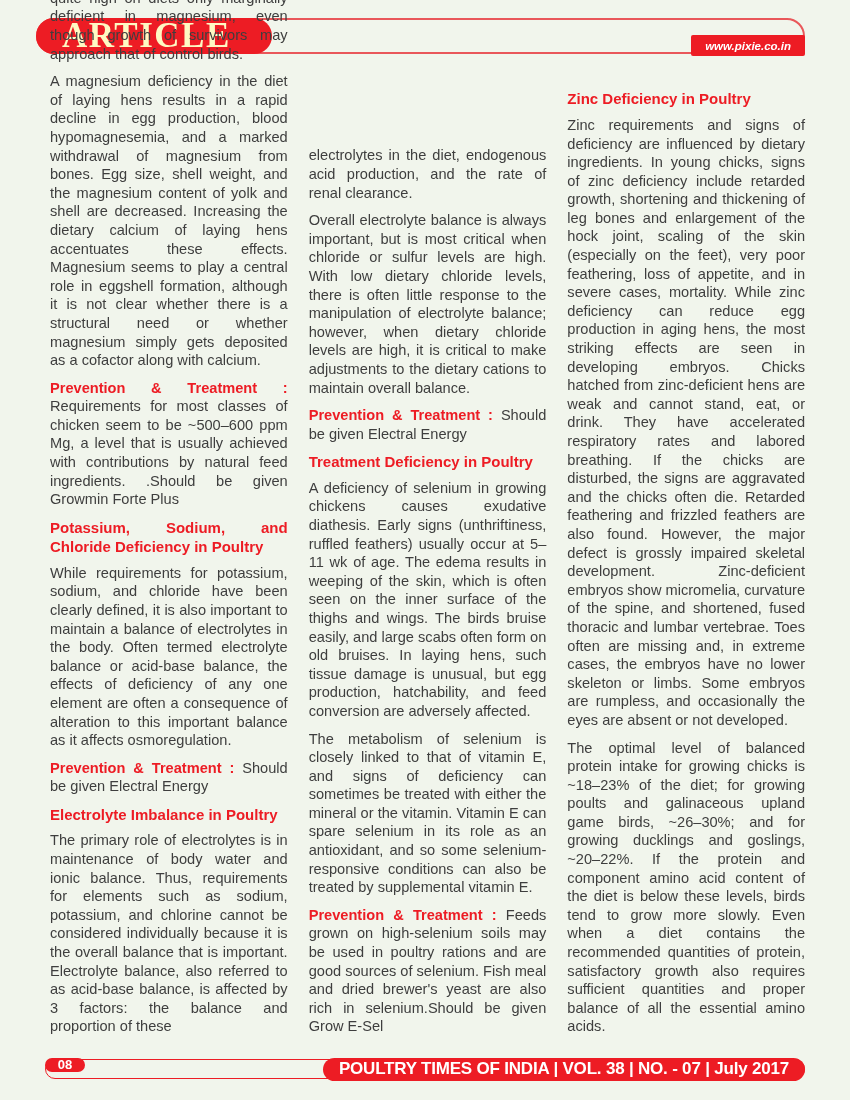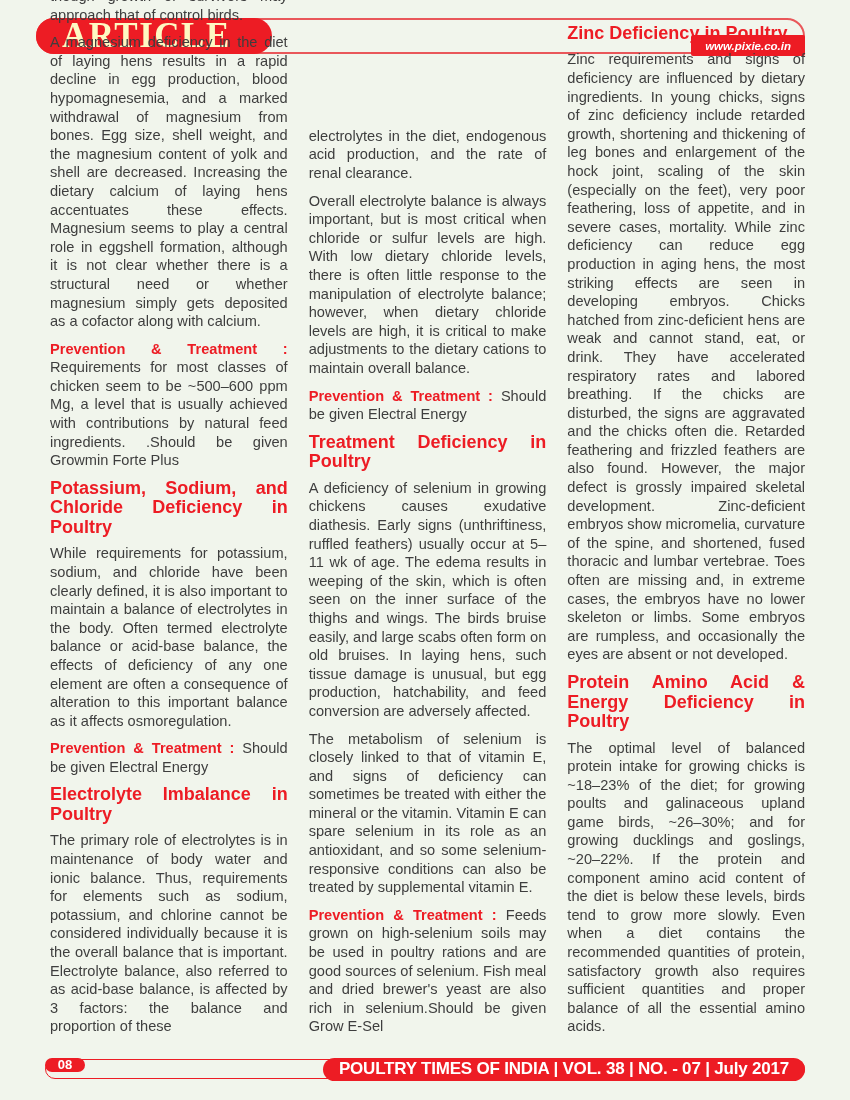--- a/index.html
+++ b/index.html
@@ -41,21 +41,21 @@
   .columns{
     position:absolute;top:70px;left:50px;right:45px;bottom:55px;
     display:flex;gap:21px;align-items:flex-end;
   }
   .col{flex:1;min-width:0;}
   .col p.para, .col p.pt{
     font-size:14.6px;line-height:18.6px;
     text-align:justify;margin:0 0 9px 0;
   }
   .col h2.heading{
-    color:#ed1c24;font-size:18px;line-height:19.5px;font-weight:bold;
+    color:#ed1c24;font-size:15px;line-height:19.5px;font-weight:bold;
     text-align:justify;margin:2px 0 7px 0;
   }
   .col p.pt strong{color:#ed1c24;font-weight:bold;}
   
   .footer-bar{
     position:absolute;left:45px;right:45px;top:1059px;height:18px;
     border:1.5px solid #ed1c24;border-radius:11px;
     background:transparent;
   }
   .page-number-pill{
@@ -102,21 +102,20 @@
       <p class="para">Overall electrolyte balance is always important, but is most critical when chloride or sulfur levels are high. With low dietary chloride levels, there is often little response to the manipulation of electrolyte balance; however, when dietary chloride levels are high, it is critical to make adjustments to the dietary cations to maintain overall balance.</p>
       <p class="pt"><strong>Prevention &amp; Treatment : </strong>Should be given Electral Energy</p>
       <h2 class="heading">Treatment Deficiency in Poultry</h2>
       <p class="para">A deficiency of selenium in growing chickens causes exudative diathesis. Early signs (unthriftiness, ruffled feathers) usually occur at 5–11 wk of age. The edema results in weeping of the skin, which is often seen on the inner surface of the thighs and wings. The birds bruise easily, and large scabs often form on old bruises. In laying hens, such tissue damage is unusual, but egg production, hatchability, and feed conversion are adversely affected.</p>
       <p class="para">The metabolism of selenium is closely linked to that of vitamin E, and signs of deficiency can sometimes be treated with either the mineral or the vitamin. Vitamin E can spare selenium in its role as an antioxidant, and so some selenium-responsive conditions can also be treated by supplemental vitamin E.</p>
       <p class="pt"><strong>Prevention &amp; Treatment : </strong>Feeds grown on high-selenium soils may be used in poultry rations and are good sources of selenium. Fish meal and dried brewer's yeast are also rich in selenium.Should be given Grow E-Sel</p>
     </section>
   <section class="col">
       <h2 class="heading">Zinc Deficiency in Poultry</h2>
       <p class="para">Zinc requirements and signs of deficiency are influenced by dietary ingredients. In young chicks, signs of zinc deficiency include retarded growth, shortening and thickening of leg bones and enlargement of the hock joint, scaling of the skin (especially on the feet), very poor feathering, loss of appetite, and in severe cases, mortality. While zinc deficiency can reduce egg production in aging hens, the most striking effects are seen in developing embryos. Chicks hatched from zinc-deficient hens are weak and cannot stand, eat, or drink. They have accelerated respiratory rates and labored breathing. If the chicks are disturbed, the signs are aggravated and the chicks often die. Retarded feathering and frizzled feathers are also found. However, the major defect is grossly impaired skeletal development. Zinc-deficient embryos show micromelia, curvature of the spine, and shortened, fused thoracic and lumbar vertebrae. Toes often are missing and, in extreme cases, the embryos have no lower skeleton or limbs. Some embryos are rumpless, and occasionally the eyes are absent or not developed.</p>
-      <h2 class="heading">Protein Amino Acid &amp; Energy Deficiency in Poultry</h2>
       <p class="para">The optimal level of balanced protein intake for growing chicks is ~18–23% of the diet; for growing poults and galinaceous upland game birds, ~26–30%; and for growing ducklings and goslings, ~20–22%. If the protein and component amino acid content of the diet is below these levels, birds tend to grow more slowly. Even when a diet contains the recommended quantities of protein, satisfactory growth also requires sufficient quantities and proper balance of all the essential amino acids.</p>
     </section>
 </main>
 
 <div class="footer-bar">
   <div class="page-number-pill">
     <span>08</span>
   </div>
   <div class="journal-pill">
     <span>POULTRY TIMES OF INDIA | VOL. 38 | NO. - 07 | July 2017</span>

